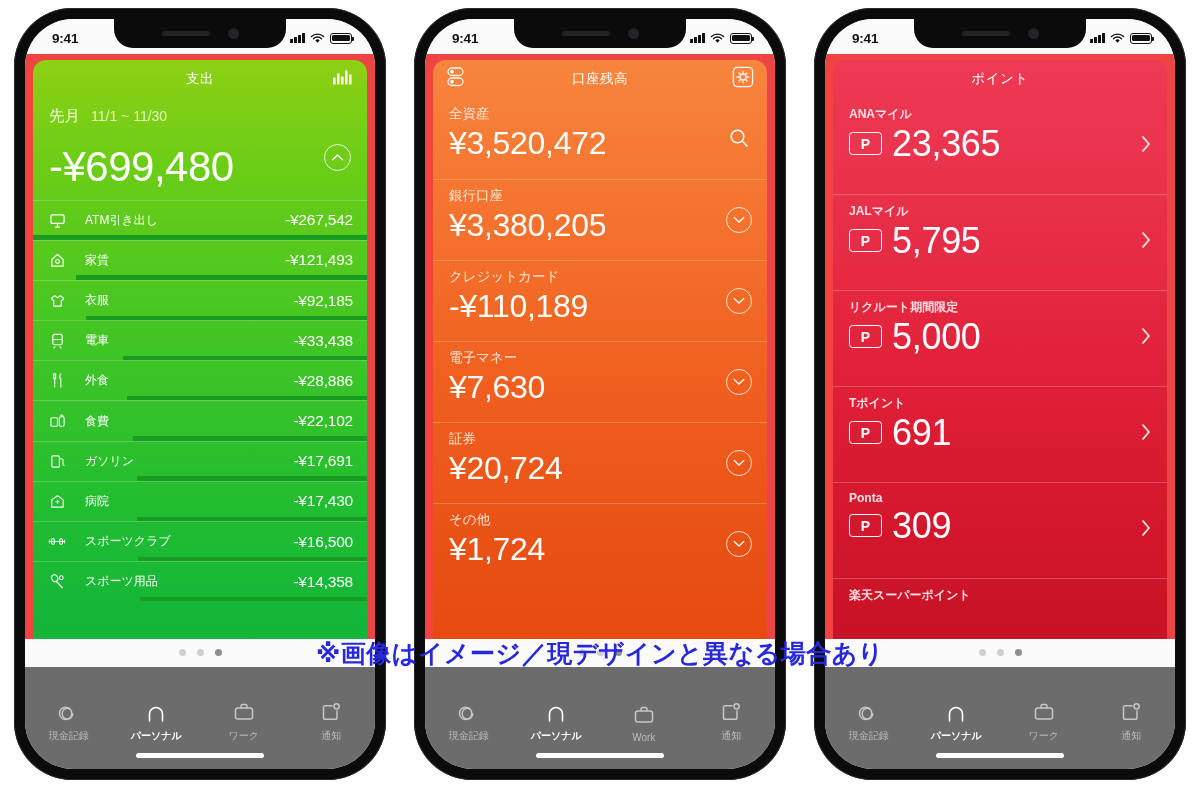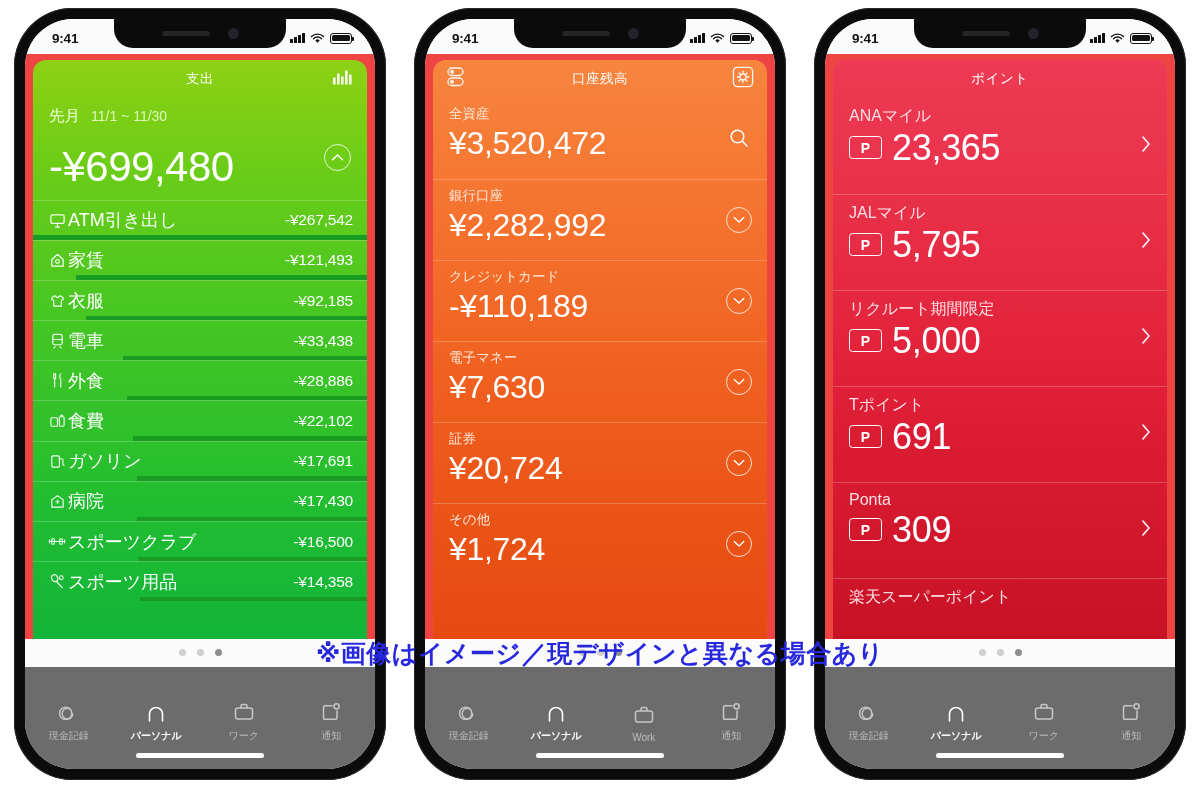--- a/index.html
+++ b/index.html
@@ -153,21 +153,21 @@
   .exp-list { flex: 1 1 auto; overflow: hidden; min-height: 0; }
   .exp-row {
     position: relative;
     height: 40.2px;
     display: flex;
     align-items: center;
     padding: 0 14px 0 13px;
     border-top: 1px solid rgba(255,255,255,.20);
   }
   .exp-icon { width: 22px; flex: 0 0 auto; display: flex; align-items: center; justify-content: center; opacity: .95; }
-  .exp-name { font-size: 18px; margin-left: 0; flex: 1 1 auto; color: #fff; white-space: nowrap; }
+  .exp-name { font-size: 12px; margin-left: 17px; flex: 1 1 auto; color: #fff; white-space: nowrap; }
   .exp-val  { font-size: 15.5px; color: #fff; white-space: nowrap; letter-spacing: -0.2px; }
   .exp-bar {
     position: absolute;
     bottom: 0; right: 0;
     height: 4.5px;
     background: #1a9b22;
   }
 
   
   .bal-list { flex: 1 1 auto; overflow: hidden; min-height: 0; }
@@ -197,21 +197,21 @@
   
   .pt-list { flex: 1 1 auto; overflow: hidden; min-height: 0; }
   .pt-row {
     position: relative;
     padding: 8px 16px 8px 16px;
     border-top: 1px solid rgba(255,255,255,.22);
     height: 96px;
   }
   .pt-row:first-child { border-top: none; }
   .pt-row.partial { height: 40px; }
-  .pt-label { font-size: 16px; color: #ffdfe4; }
+  .pt-label { font-size: 12px; color: #ffdfe4; font-weight: bold; }
   .pt-valrow { display: flex; align-items: center; gap: 10px; margin-top: 3px; }
   .pt-badge {
     width: 33px; height: 23px;
     border: 1.8px solid #fff;
     border-radius: 3.5px;
     display: flex; align-items: center; justify-content: center;
     font-size: 14px; font-weight: bold; color: #fff;
     flex: 0 0 auto;
   }
   .pt-value { font-size: 36px; font-weight: 300; letter-spacing: -0.3px; color: #fff; line-height: 1; }
@@ -584,21 +584,21 @@
               <span class="bal-act">
                 <svg width="22" height="22" viewBox="0 0 22 22">
                     <circle cx="9.5" cy="9.5" r="6.3" stroke="#fff" stroke-width="1.5" fill="none"></circle>
                     <path d="M14.3 14.3 L19 19" stroke="#fff" stroke-width="1.5" stroke-linecap="round"></path>
                   </svg>
               </span>
             </div>
 
             <div class="bal-row">
               <div class="bal-label">銀行口座</div>
-              <div class="bal-amount">¥2,282,992</div>
+              <div class="bal-amount">¥3,380,205</div>
               <span class="bal-act">
                 <span class="circ">
                     <svg width="12" height="8" viewBox="0 0 12 8">
                       <path d="M1.2 1.6 L6 6 L10.8 1.6" stroke="#fff" stroke-width="1.4" fill="none" stroke-linecap="round" stroke-linejoin="round"></path>
                     </svg>
                   </span>
               </span>
             </div>
 
             <div class="bal-row">

